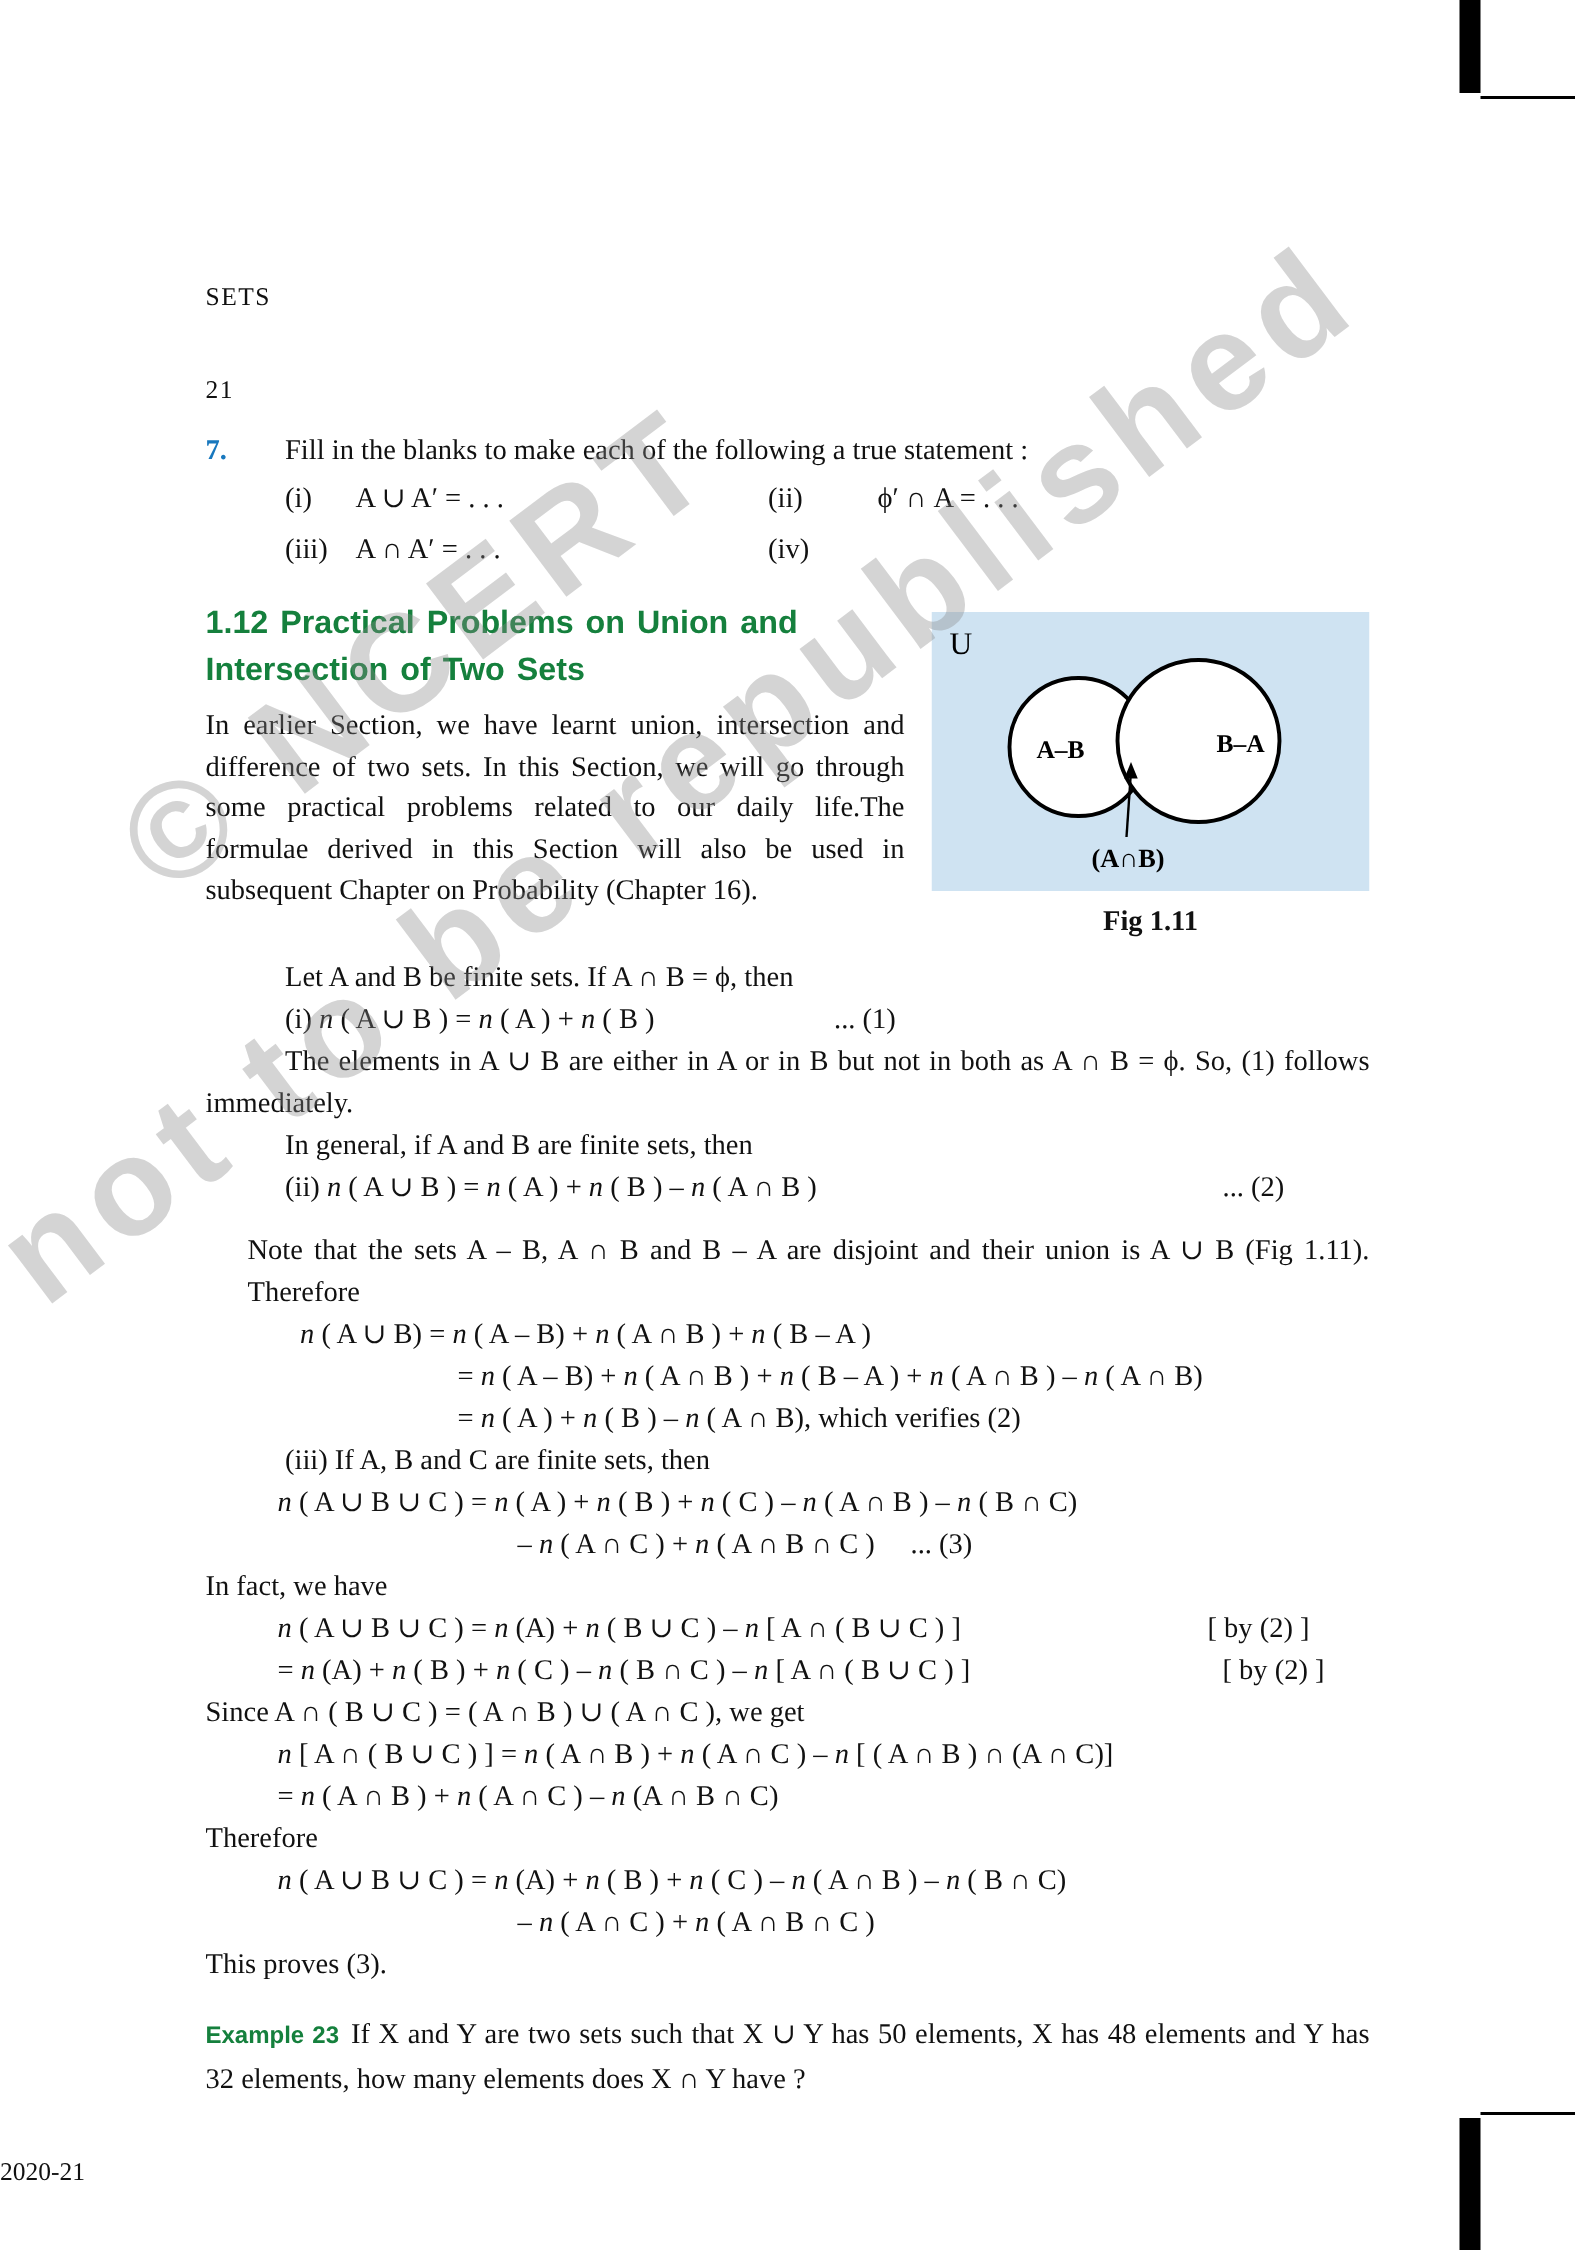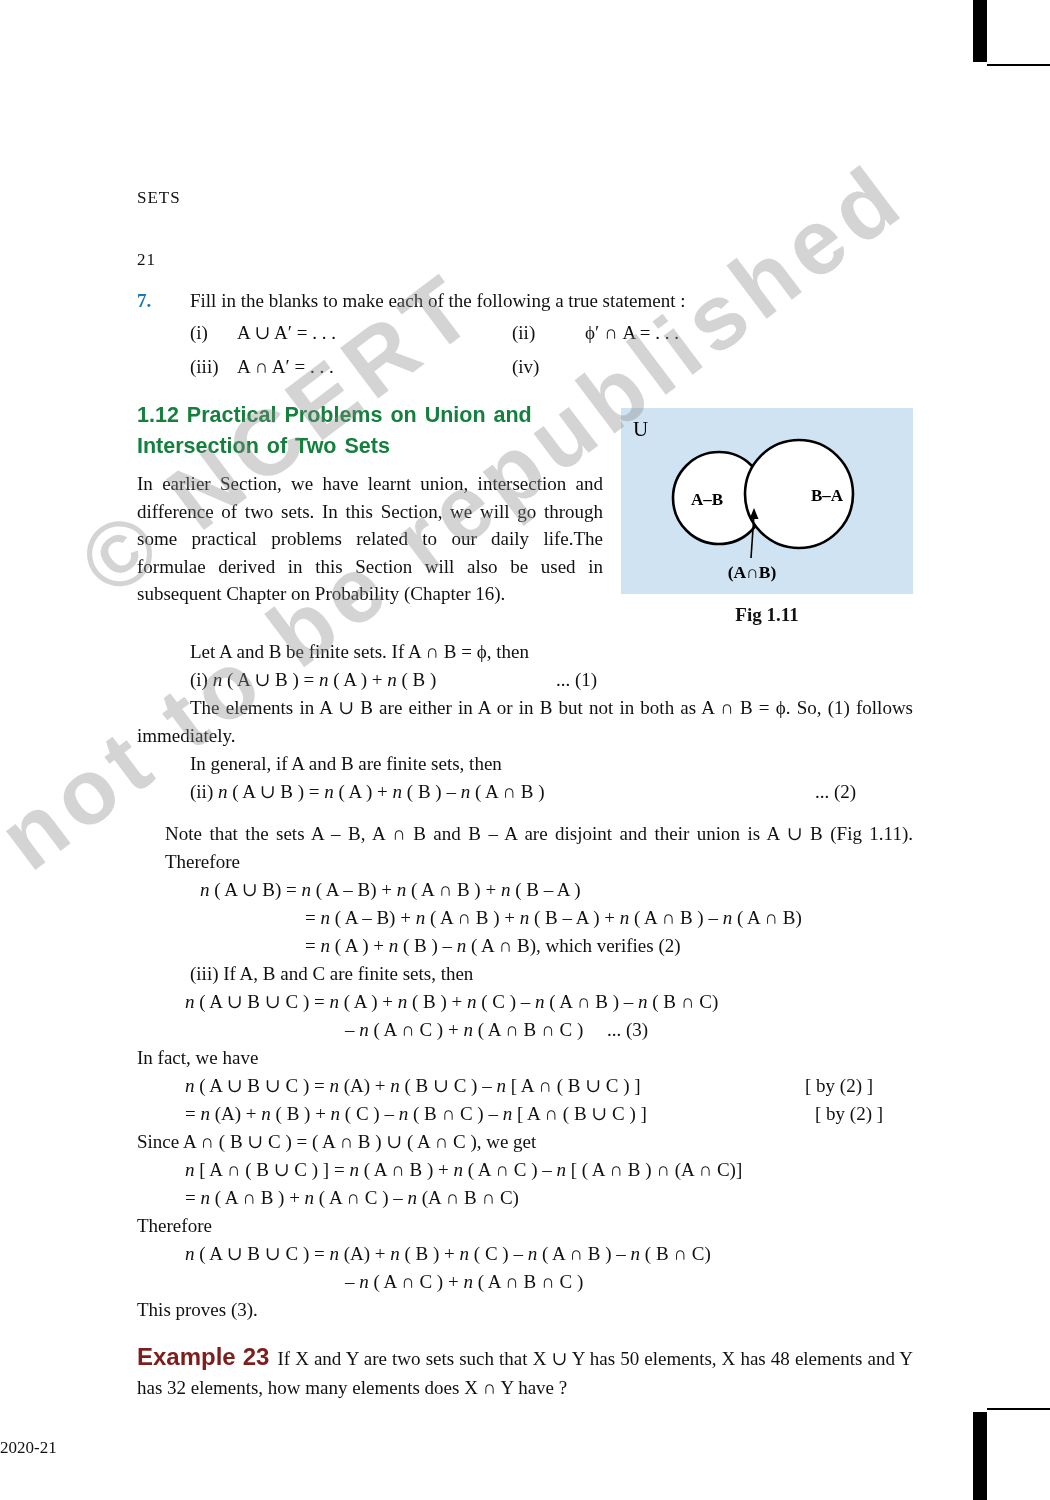--- a/index.html
+++ b/index.html
@@ -40,22 +40,22 @@
   .para { text-align:justify; }
   .ti53 { text-indent:53px; }
   .pl48{padding-left:48px} .pl53{padding-left:53px} .pl63{padding-left:63px}
   .pl168{padding-left:168px} .pl208{padding-left:208px}
   .mt14 { margin-top:14px;margin-left:28px; }
   .tag { position:absolute; top:0; }
   .tx419{left:419px} .tx668{left:668px} .tx678{left:678px}
   .line i { font-style:italic; }
 
   .example { margin-top:18px; text-align:justify; line-height:29px; }
-  .example .label { color:#7f1d1d; font-family:"Liberation Sans",sans-serif;
-    font-weight:bold; font-size:24px; margin-right:8px; }
+  .example .label { color:#15803d; font-family:"Liberation Sans",sans-serif;
+    font-weight:bold; font-size:16px; margin-right:8px; }
 
   .footer { position:absolute; left:0; right:0; top:1438px; font-size:17px; }
 
   .watermark { position:absolute; left:30px; top:560px; transform:rotate(-37deg);
     transform-origin:40px 300px; color:#8a8a8a; opacity:.36; pointer-events:none;
     font-family:"Liberation Sans",sans-serif; font-weight:bold; font-size:92px;
     letter-spacing:8px; white-space:nowrap; z-index:9; line-height:170px; }
   .watermark .wm1 { margin-left:230px; }
 </style>
 </head>

